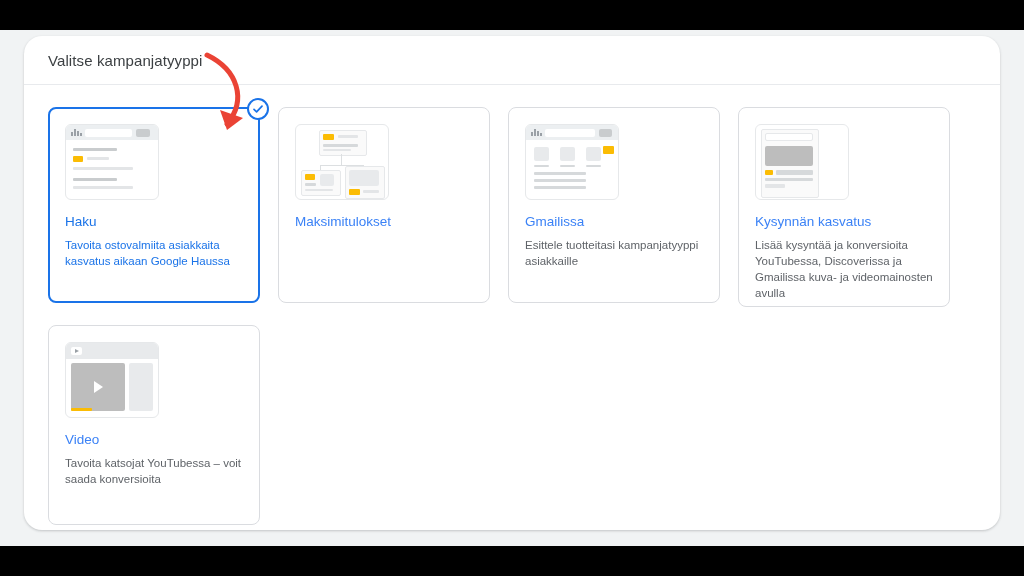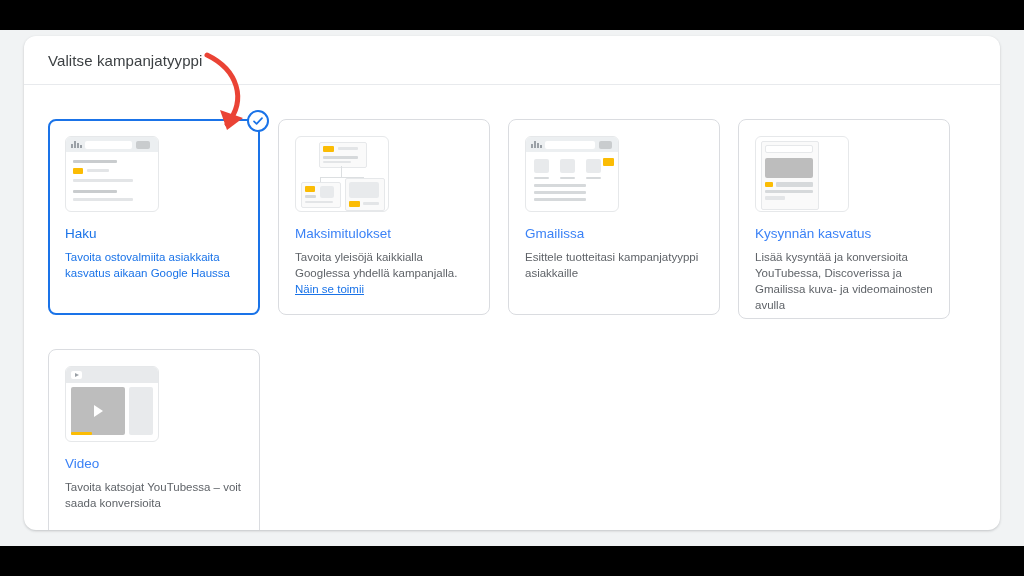--- a/index.html
+++ b/index.html
@@ -8,21 +8,21 @@
     background:#000;
     font-family:"Liberation Sans","DejaVu Sans",sans-serif;
     -webkit-font-smoothing:antialiased;
   }
   .viewport{
     position:absolute;left:0;top:30px;width:1024px;height:516px;
     background:#f1f3f4;
   }
   .panel{
     position:absolute;left:24px;top:6px;width:976px;height:494px;
-    background:#ffffff;border-radius:12px;
+    background:#ffffff;border-radius:18px;
     box-shadow:0 1px 3px rgba(60,64,67,.16),0 1px 2px rgba(60,64,67,.10);
     overflow:hidden;
   }
   .panel-header{
     height:49px;box-sizing:border-box;
     padding:0 0 0 24px;display:flex;align-items:center;
     border-bottom:1px solid #e8eaed;
   }
   .panel-title{
     font-size:15px;color:#3c4043;letter-spacing:.1px;
@@ -31,21 +31,20 @@
     padding:22px 24px 0 24px;
     display:flex;flex-wrap:wrap;gap:18px 18px;
   }
   .card{
     position:relative;
     width:212px;box-sizing:border-box;
     border:1px solid #dadce0;border-radius:8px;
     background:#fff;
     padding:16px 16px 18px 16px;
     cursor:pointer;
-    margin-top:12px;
   }
   .card.row1{height:196px;}
   .card.row2{height:200px;}
   .card.selected{
     border:2px solid #1a73e8;
     padding:15px 15px 17px 15px;
   }
   .thumb{
     width:92px;height:74px;
     border:1px solid #e6e8ea;border-radius:6px;
@@ -153,21 +152,20 @@
           <div class="bar yl" style="left:9px;top:49px;width:10px;height:6px;"></div>
           <div class="box" style="left:24px;top:49px;width:14px;height:12px;"></div>
           <div class="bar md" style="left:9px;top:58px;width:11px;height:3px;"></div>
           <div class="bar" style="left:9px;top:64px;width:28px;height:2px;"></div>
           <div class="panelbox" style="left:49px;top:41px;width:38px;height:31px;"></div>
           <div class="box" style="left:53px;top:45px;width:30px;height:16px;"></div>
           <div class="bar yl" style="left:53px;top:64px;width:11px;height:6px;"></div>
           <div class="bar" style="left:67px;top:65px;width:16px;height:3px;"></div>
         </div>
         <div class="card-title">Maksimitulokset</div>
-        <div class="card-desc"><span>Tavoita yleisöjä kaikkialla Googlessa yhdellä kampanjalla.</span> <a class="card-link" href="#">Näin se toimii</a></div>
       </div>
 
 
       <div class="card row1">
         <div class="thumb">
           <div class="t-head"></div>
           <div class="logo-bars" style="left:5px;top:4px;height:7px;">
             <i style="height:4px"></i>
               <i style="height:7px"></i>
               <i style="height:5px"></i>

